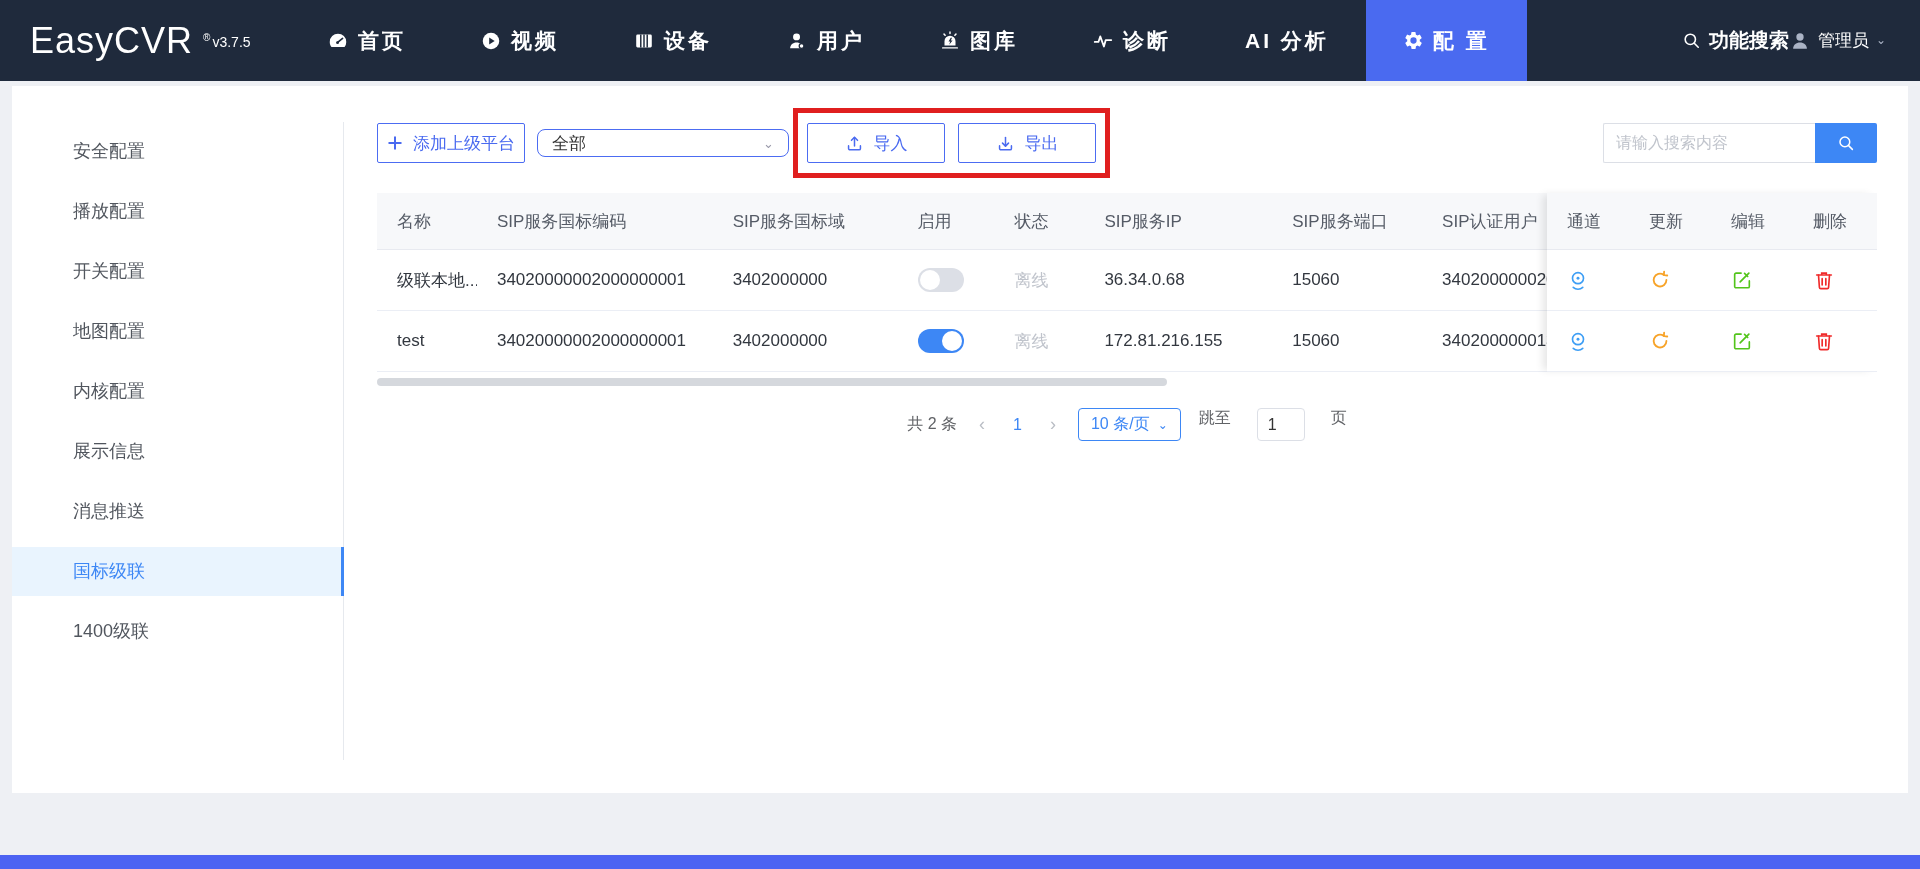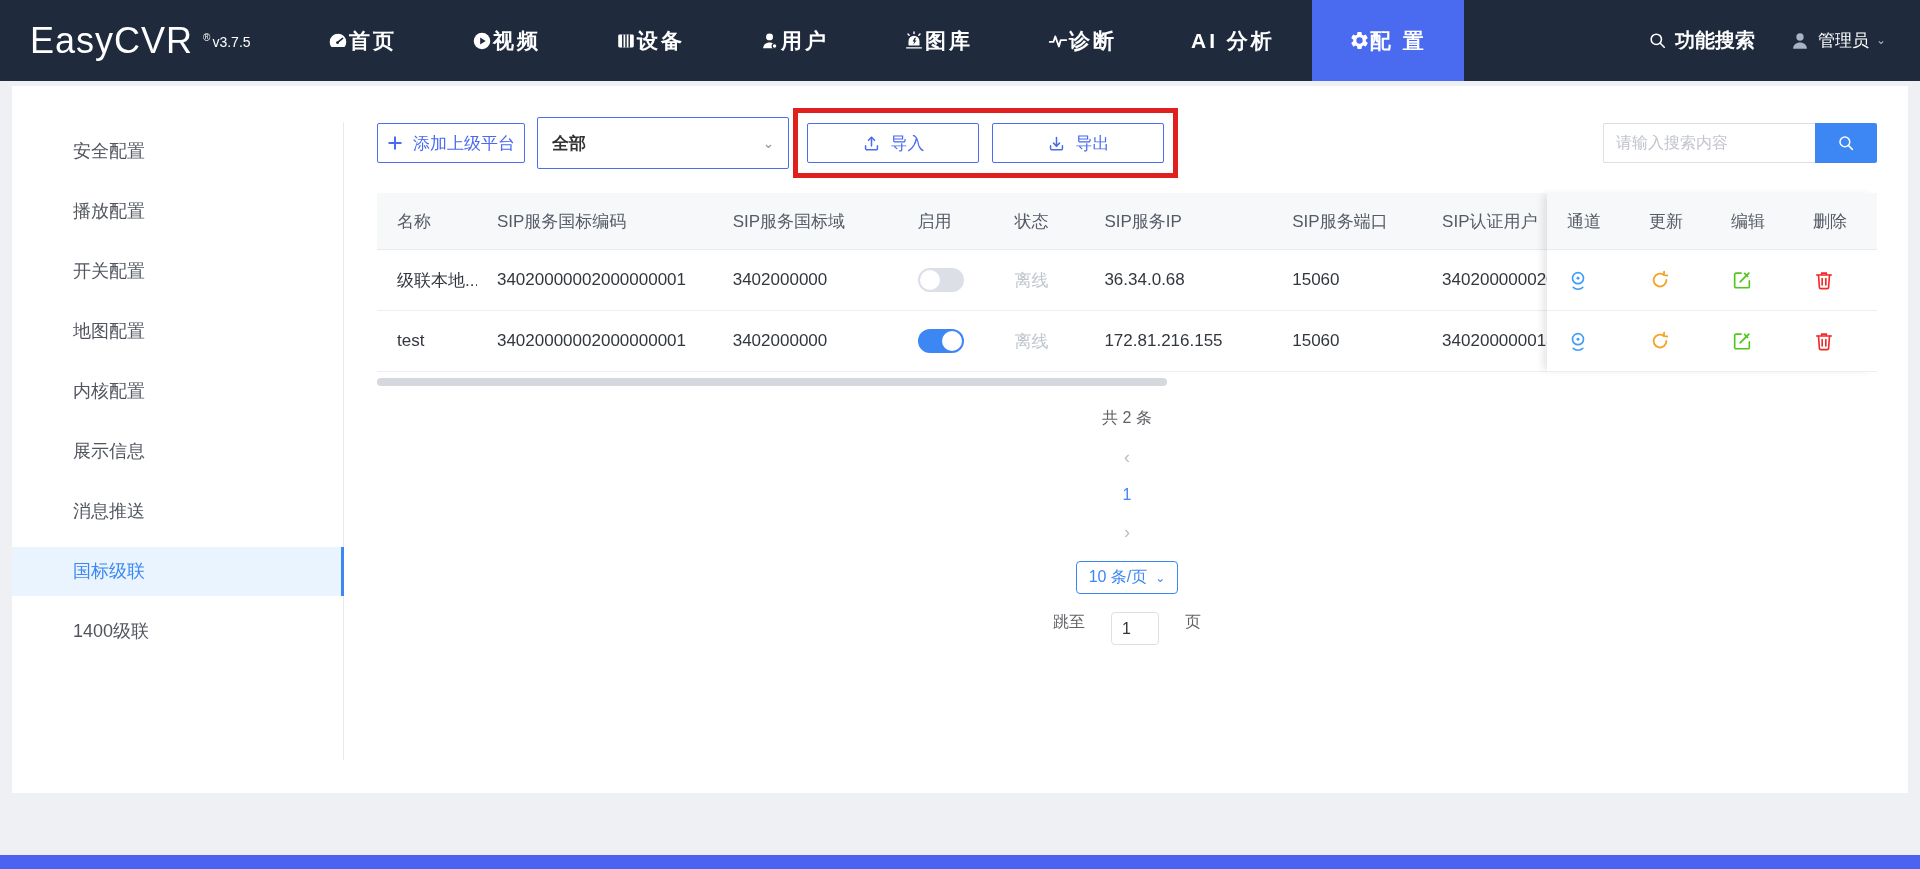--- a/index.html
+++ b/index.html
@@ -6,50 +6,50 @@
   html,body { width:1920px; height:869px; overflow:hidden;
     font-family:"Liberation Sans","DejaVu Sans",sans-serif; background:#eef0f4; }
 
   
   .nav { height:81px; background:#1f2a3c; display:flex; align-items:stretch; color:#fff; }
   .brand { display:flex; align-items:center; padding-left:30px; width:290px; flex:0 0 auto; }
   .brand-logo { font-size:36px; font-weight:400; letter-spacing:1px; }
   .brand-ver { font-size:14px; margin-left:10px; color:#fff; }
   .brand-ver sup { font-size:10px; margin-right:2px; }
   .menu { display:flex; align-items:stretch; flex:1 1 auto; }
-  .menu-item { display:flex; align-items:center; padding:0 37px; cursor:pointer;
+  .menu-item { display:flex; align-items:center; gap:9px; padding:0 37px; cursor:pointer;
     font-size:21px; font-weight:bold; letter-spacing:3px; white-space:nowrap; }
   .menu-item.active { background:#4a6af0; }
   .menu-item svg { flex:0 0 auto; }
-  .nav-right { display:flex; align-items:center; gap:34px; padding-right:34px;font-family:Liberation Serif, serif; }
+  .nav-right { display:flex; align-items:center; padding-right:34px;font-family:Liberation Serif, serif; }
   .fn-search { display:flex; align-items:center; gap:8px; font-size:20px; font-weight:bold; cursor:pointer; white-space:nowrap; }
   .admin { display:flex; align-items:center; gap:7px; font-size:17px; cursor:pointer; white-space:nowrap; }
   .admin .chev { color:#aab3c5; font-size:12px; }
 
   
   .panel { margin:5px 12px 0 12px; height:707px; background:#fff; display:flex; }
 
   .sidebar { width:332px; flex:0 0 auto; padding-top:41px; position:relative; }
   .sidebar::after { content:""; position:absolute; right:0; top:36px; bottom:33px; width:1px; background:#e6e9ee; }
   .side-item { height:49px; line-height:49px; padding-left:61px; font-size:18px; color:#51565e;
     margin-bottom:11px; cursor:pointer; position:relative; z-index:1; }
   .side-item.active { background:#e9f4fe; color:#3d87f5; border-right:3px solid #3d87f5; }
 
   .main { flex:1 1 auto; padding:37px 31px 0 33px; }
 
   
   .toolbar { display:flex; align-items:center; height:40px; }
   .btn { height:40px; display:inline-flex; align-items:center; justify-content:center; gap:10px;
     background:#fff; border:1px solid #4c6cf2; color:#4a6af0; font-size:17px; border-radius:2px; cursor:pointer; }
   .btn-add { width:148px; }
-  .select { width:252px; height:52px; margin-left:12px; border:1px solid #4c6cf2; border-radius:2px;
-    display:flex; align-items:center; padding:0 14px; font-size:17px; color:#333; cursor:pointer; background:#fff;font-weight:bold; }
+  .select { width:252px; height:28px; margin-left:12px; border:1px solid #4c6cf2; border-radius:8px;
+    display:flex; align-items:center; padding:0 14px; font-size:17px; color:#333; cursor:pointer; background:#fff; }
   .select .sel-chev { margin-left:auto; color:#99a; font-size:13px; }
   .anno-box { margin:-15px 0 -15px 4px; border:5px solid #e01f1f; padding:10px 9px; display:flex; gap:13px; }
-  .btn-io { width:172px; }
+  .btn-io { width:138px; }
   .searchbox { margin-left:auto; display:flex; height:40px; }
   .searchbox input { width:212px; height:40px; border:1px solid #dcdfe6; border-right:none; padding:0 12px;
     font-size:16px; color:#333; outline:none; border-radius:2px 0 0 2px; }
   .searchbox input::placeholder { color:#c0c4cc; }
   .search-btn { width:62px; height:40px; background:#3d87f5; border:none; display:flex;
     align-items:center; justify-content:center; cursor:pointer; border-radius:0 2px 2px 0; }
 
   
   .table { display:flex; margin-top:30px; width:1500px; }
   .t-left { flex:1 1 auto; overflow:hidden; }
@@ -69,21 +69,21 @@
   .switch .knob { position:absolute; top:2px; left:2px; width:20px; height:20px; border-radius:50%; background:#fff; }
   .switch.on .knob { left:auto; right:2px; }
 
   .icon-btn { cursor:pointer; display:inline-flex; }
 
   .hscroll { width:1500px; margin-top:6px; height:8px; }
   .hscroll .thumb { width:790px; height:8px; border-radius:4px; background:#d5d8dd; }
 
   
   .pager { width:1500px; margin-top:22px; display:flex; align-items:center; justify-content:center;
-    gap:18px; font-size:16px; color:#606266;flex-direction:column; }
+    gap:18px; font-size:16px; color:#606266; }
   .pg-arrow { color:#b9bdc4; font-size:18px; cursor:pointer; padding:0 4px; }
   .pg-num { color:#3d87f5; cursor:pointer; padding:0 6px; }
   .pg-size { border:1px solid #3d87f5; color:#3d87f5; border-radius:4px; height:33px; padding:0 12px;
     display:flex; align-items:center; gap:8px; cursor:pointer; background:#fff; font-size:16px; }
   .pg-size .sel-chev { font-size:12px; }
   .pg-jump { display:flex; align-items:flex-start; gap:26px; }
   .pg-jump input { width:48px; height:33px; border:1px solid #dcdfe6; border-radius:4px; text-align:left;
     padding:0 10px; font-size:16px; color:#333; outline:none; }
 
   .footer-strip { position:fixed; left:0; bottom:0; width:1920px; height:14px; background:#4c63f2; }

